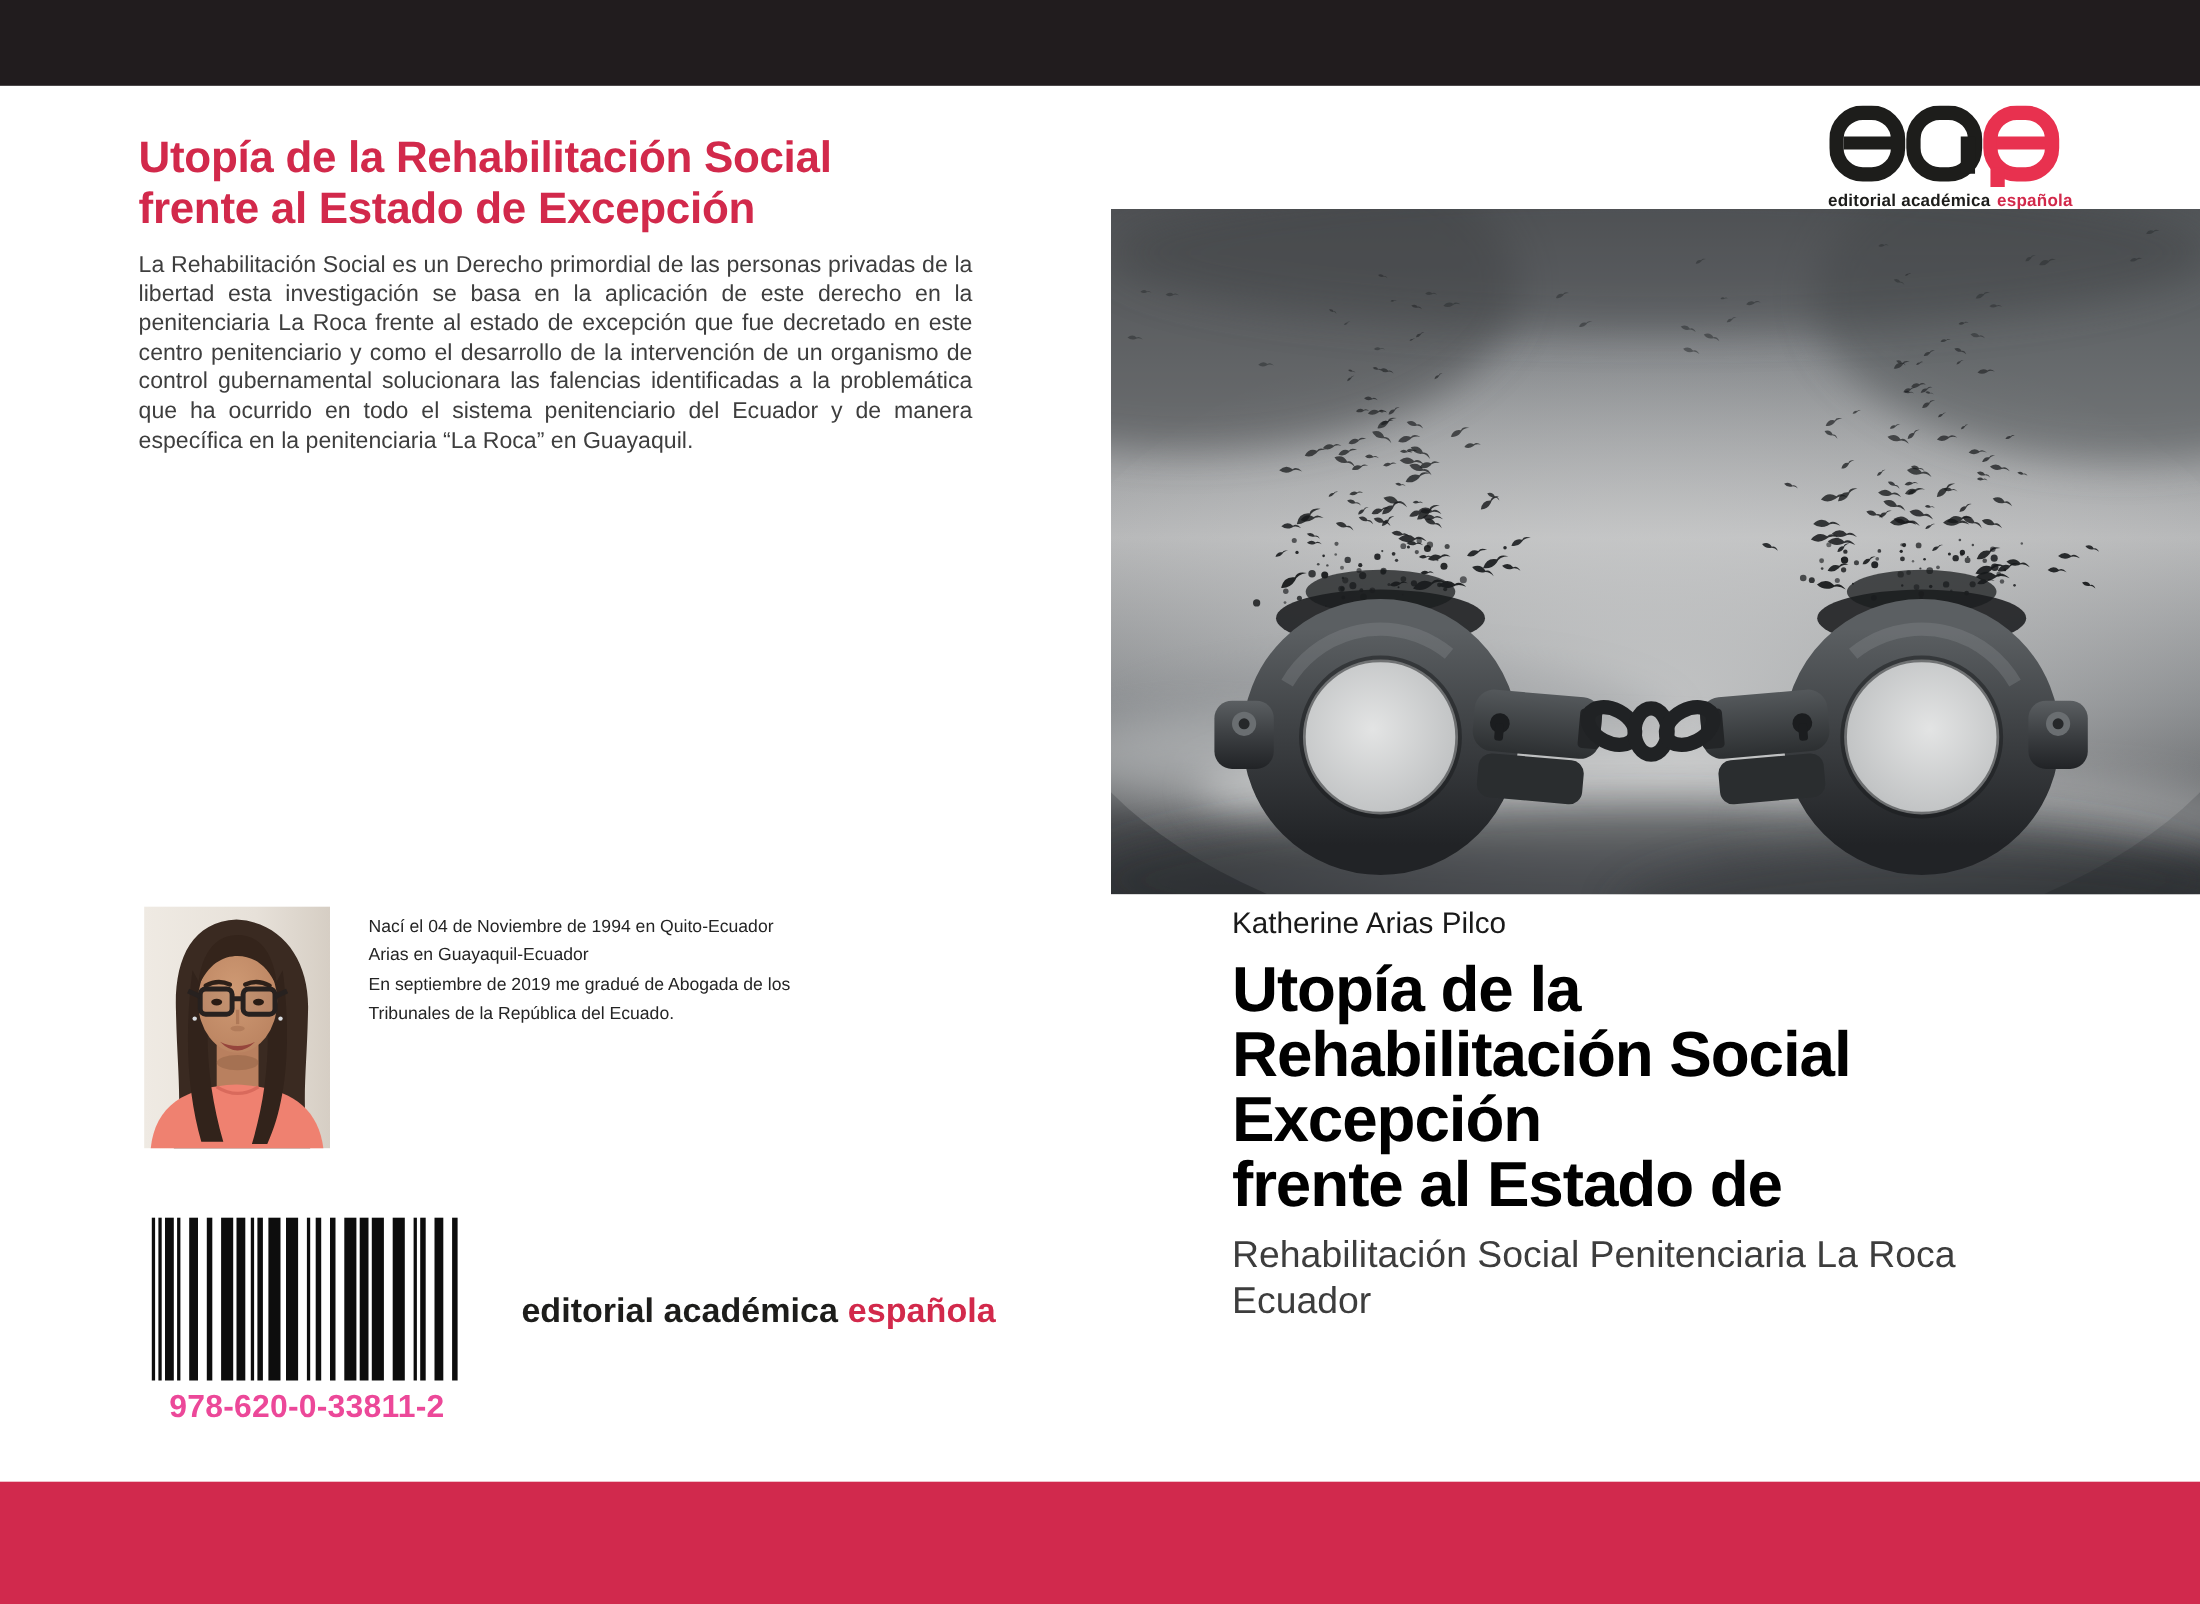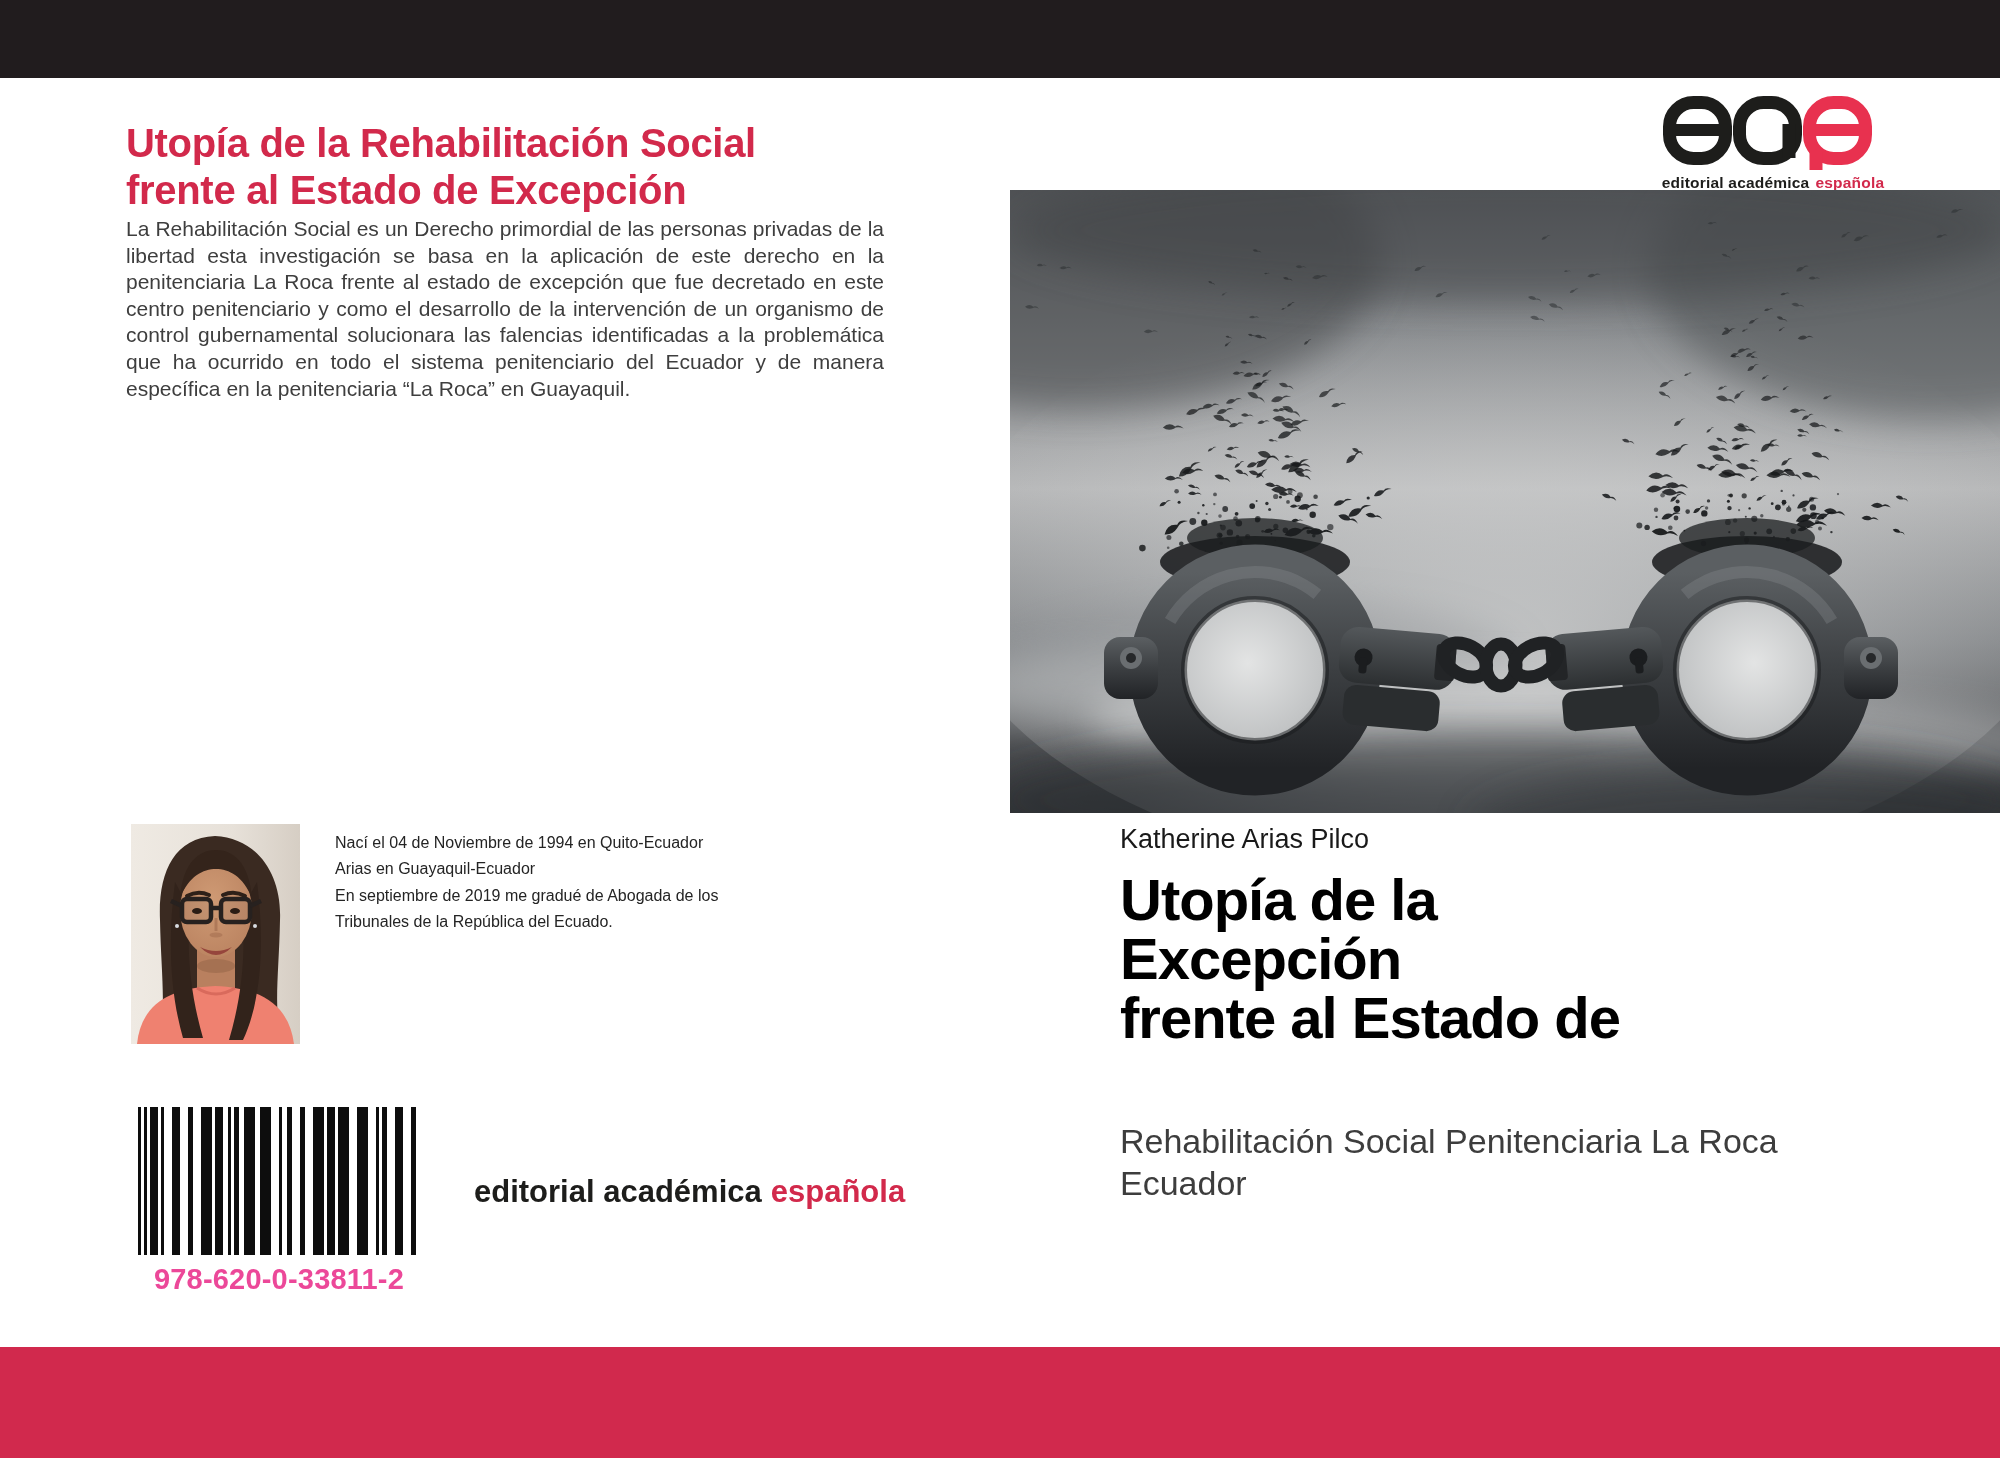--- a/index.html
+++ b/index.html
@@ -4,21 +4,21 @@
 <style>
   html,body{margin:0;padding:0;background:#888;}
   .page{position:relative;width:2000px;height:1458px;background:#ffffff;overflow:hidden;
         font-family:"Liberation Sans",sans-serif;}
   .topbar{position:absolute;left:0;top:0;width:2000px;height:78px;background:#211c1e;}
   .bottombar{position:absolute;left:0;top:1347px;width:2000px;height:111px;background:#d1294d;}
 
   
   .back-title{position:absolute;left:126px;top:120px;font-size:40px;line-height:47px;
               font-weight:bold;color:#d2294b;letter-spacing:-.3px;white-space:nowrap;}
-  .synopsis{position:absolute;left:126px;top:216px;width:758px;font-size:21px;line-height:26.6px;
+  .synopsis{position:absolute;left:126px;top:228px;width:758px;font-size:21px;line-height:26.6px;
             color:#3e3e3e;text-align:justify;}
   .photo{position:absolute;left:131px;top:824px;width:169px;height:220px;display:block;}
   .bio{position:absolute;left:335px;top:830px;width:452px;font-size:16px;line-height:26.4px;color:#242424;}
   .barcode{position:absolute;left:138px;top:1107px;width:282px;}
   .bars{height:148px;display:flex;align-items:stretch;background:#fff;}
   .bars i{background:#0d0d0d;height:100%;display:block;}
   .bars u{height:100%;display:block;text-decoration:none;}
   .isbn{margin-top:8px;text-align:center;font-weight:bold;font-size:29px;color:#ec4899;letter-spacing:.2px;}
   .pub-mid{position:absolute;left:474px;top:1174px;font-size:31px;font-weight:bold;color:#1d1d1b;
            white-space:nowrap;display:flex;gap:9px;}
@@ -545,19 +545,20 @@
       <ellipse cx="455" cy="470" rx="23" ry="15" transform="rotate(28 455 470)"></ellipse>
       <ellipse cx="491" cy="475" rx="15" ry="21"></ellipse>
       <ellipse cx="526" cy="470" rx="23" ry="15" transform="rotate(-28 526 470)"></ellipse>
     </g>
   </svg>
 
   <div class="author">Katherine Arias Pilco</div>
 
   <div class="front-title">
     <div>Utopía de la</div>
+    <div>Rehabilitación Social</div>
     <div>Excepción</div>
     <div>frente al Estado de</div>
   </div>
 
   <div class="subtitle">Rehabilitación Social Penitenciaria La Roca Ecuador</div>
 
 </div>
 
 </body></html>

